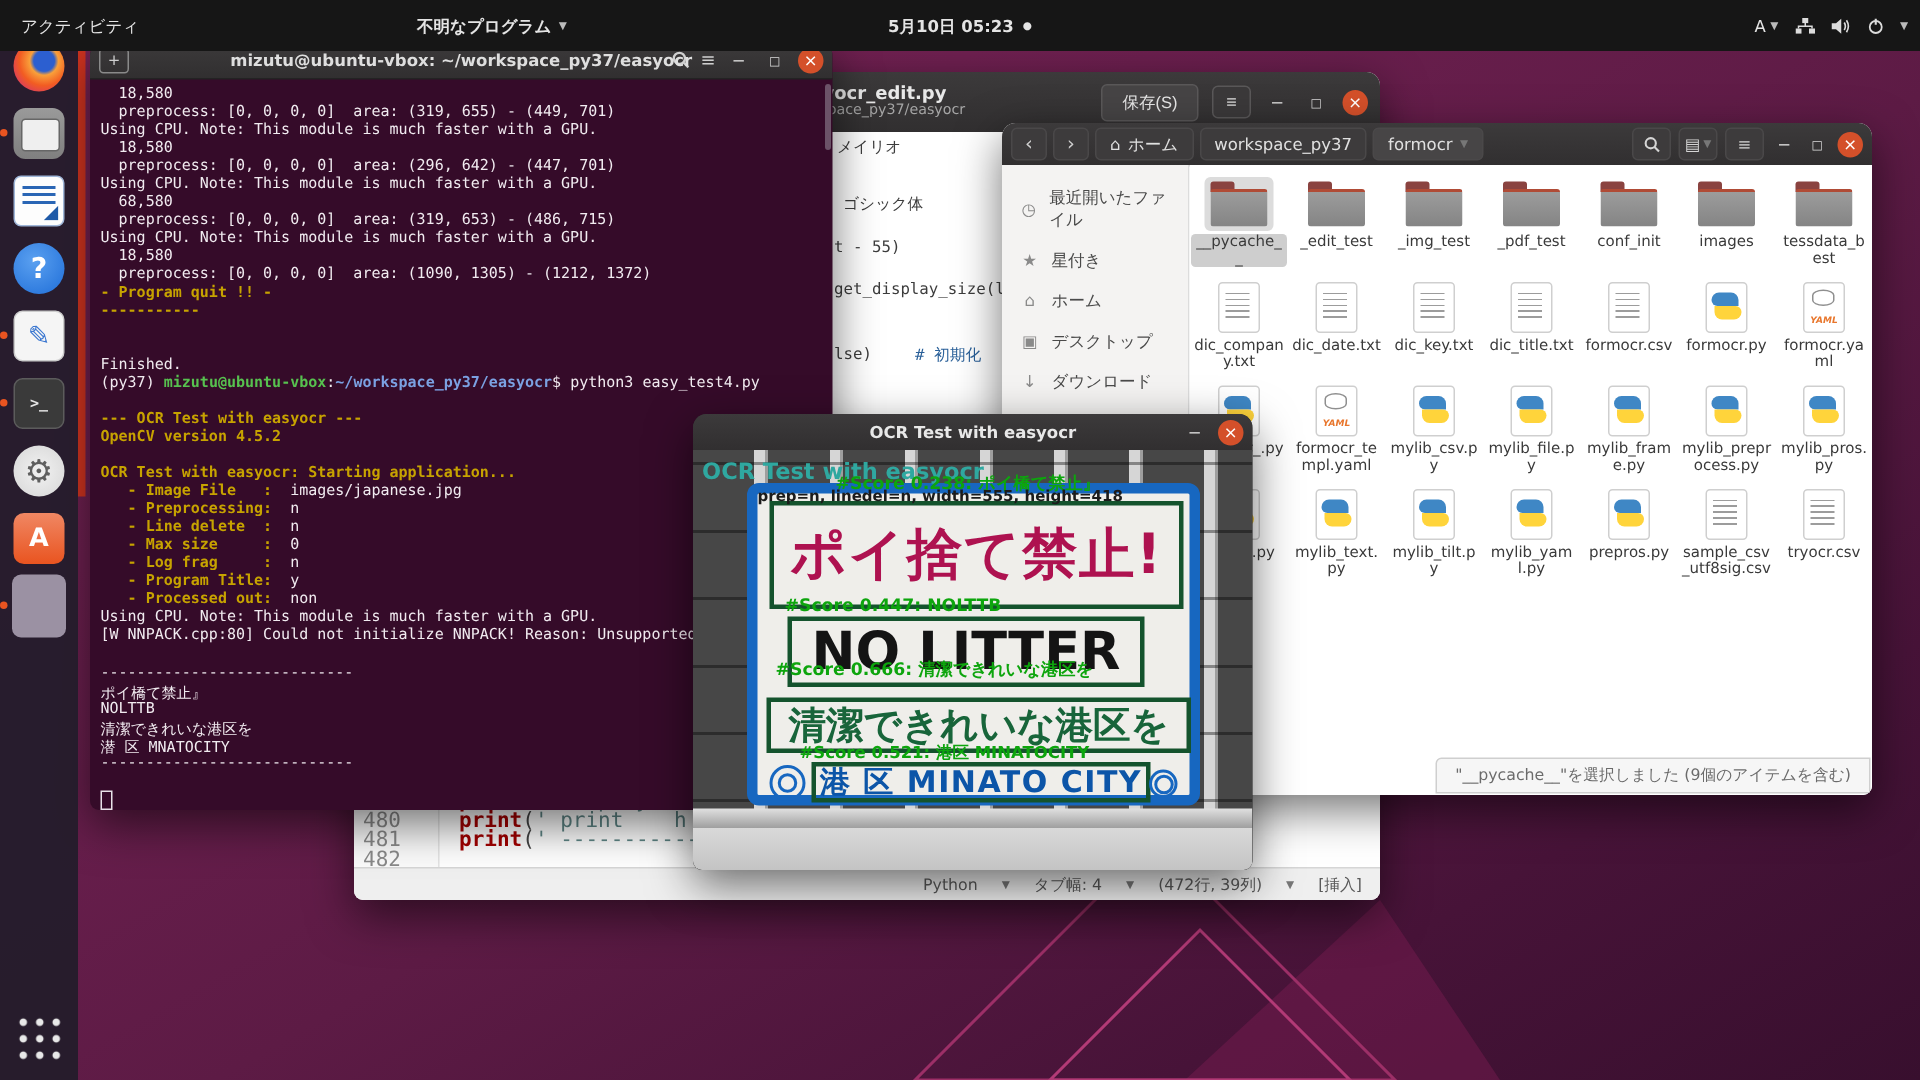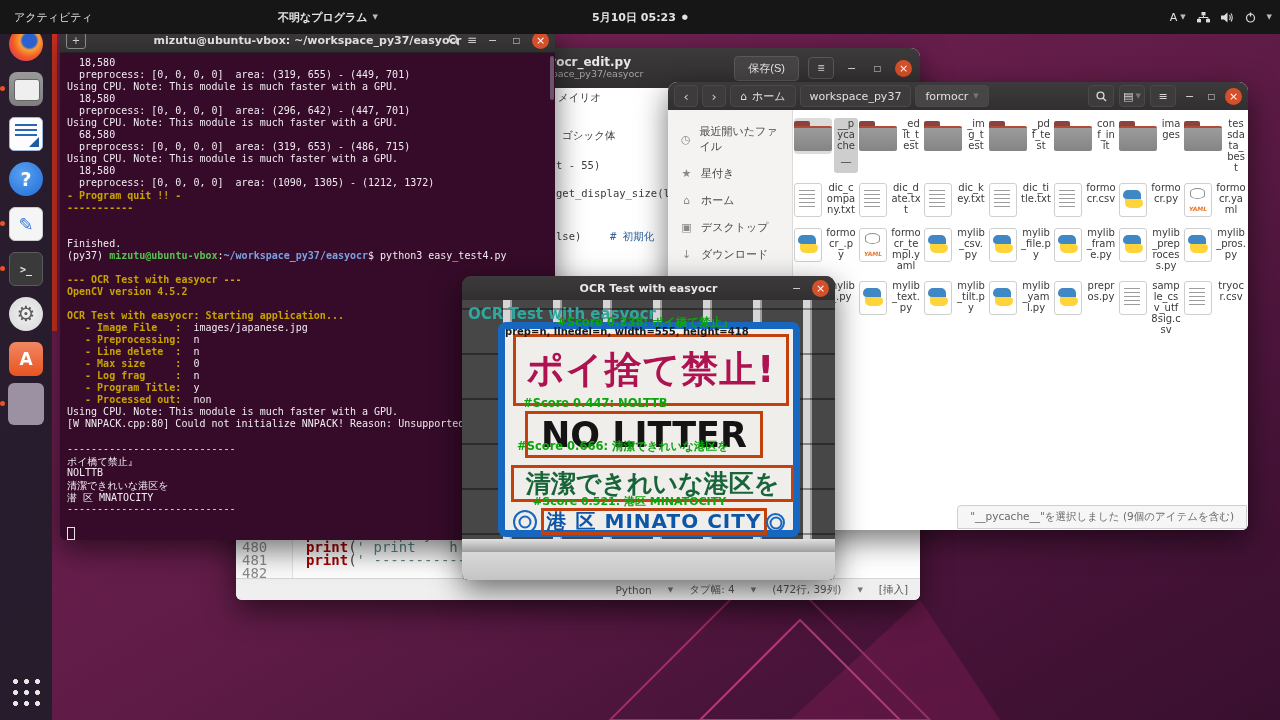--- a/index.html
+++ b/index.html
@@ -85,21 +85,21 @@
   .crumb.active{background:#474546;}
   .fm-right{margin-left:auto;display:flex;gap:5px;align-items:center;}
   .iconbtn{width:24px;height:20px;background:#3d3b3c;border:1px solid #4a4849;border-radius:4px;
     display:flex;align-items:center;justify-content:center;color:#d5d5d5;font-size:11px;gap:2px;}
   .fm-body{position:absolute;left:0;top:28px;width:580px;height:420px;display:flex;}
   .fm-side{width:127px;background:#f4f3f2;border-right:1px solid #dcdcdc;padding-top:8px;box-sizing:border-box;}
   .sb-item{display:flex;align-items:center;gap:8px;padding:6px 4px 6px 12px;font-size:11px;color:#4a4a4a;}
   .sb-ic{width:13px;color:#8a8a8a;font-size:11px;text-align:center;}
   .fm-grid{flex:1;background:#fff;padding:8px 0 0 1px;display:grid;grid-template-columns:repeat(7,64px);
     grid-auto-rows:min-content;row-gap:9px;column-gap:1px;align-content:start;}
-  .fcell{display:flex;flex-direction:row;gap:2px;}
+  .fcell{display:flex;flex-direction:column;align-items:center;gap:2px;}
   .fcell .icwrap{width:46px;height:36px;display:flex;align-items:center;justify-content:center;border-radius:4px;}
   .fcell.selected .icwrap{background:#dcdcdc;}
   .fcell .flabel{max-width:62px;font-size:10px;line-height:11px;color:#3a3a3a;text-align:center;word-break:break-all;padding:0 2px;border-radius:3px;}
   .fcell.selected .flabel{background:#cecece;}
   .fi{position:relative;}
   .fi-folder{width:38px;height:30px;}
   .fi-folder .f-tab{position:absolute;left:0;top:0;width:16px;height:7px;background:#8a4340;border-radius:2px 2px 0 0;}
   .fi-folder .f-body{position:absolute;left:0;top:5px;width:38px;height:25px;border-radius:2px;
     background:linear-gradient(#9c9c9c,#848484);border-top:2px solid #b04b36;box-sizing:border-box;}
   .fi-page{width:26px;height:32px;background:#fff;border:1px solid #cfcfcf;border-radius:3px;position:relative;}
@@ -136,21 +136,21 @@
     background:repeating-linear-gradient(0deg,rgba(0,0,0,.38) 0 2px,transparent 2px 45px),
                repeating-linear-gradient(90deg,transparent 0 41px,#d6d6d6 41px 48px,#9e9e9e 48px 50px);}
   .rail{position:absolute;left:0;top:239px;width:373px;height:13px;background:linear-gradient(#e0e0e0,#9f9f9f);}
   .ground{position:absolute;left:0;top:252px;width:373px;height:28px;background:linear-gradient(#d9d9d9,#c4c4c4);}
   .ov{position:absolute;white-space:nowrap;font-weight:bold;}
   .ov-title{left:6px;top:5px;font-size:15px;color:#2fa8a0;z-index:5;}
   .ov-score{color:#0da50d;font-size:11.5px;z-index:6;}
   .ov-params{left:43px;top:26px;font-size:10px;color:#1b1b1b;z-index:6;}
   .sign{position:absolute;left:36px;top:22px;width:302px;height:215px;background:#efeeea;border:7px solid #1767c0;
     border-radius:8px;box-sizing:border-box;z-index:3;}
-  .rbox{position:absolute;border:3px solid #c2410c;box-sizing:border-box;display:flex;align-items:center;justify-content:center;overflow:hidden;}
+  .rbox{position:absolute;border:3px solid #14532d;box-sizing:border-box;display:flex;align-items:center;justify-content:center;overflow:hidden;}
   .s-line1{left:8px;top:5px;width:276px;height:72px;color:#ae1250;font-size:37px;font-weight:900;letter-spacing:1px;}
   .s-line2{left:20px;top:82px;width:238px;height:47px;color:#141414;font-size:35px;font-weight:900;transform-origin:left top;}
   .s-line3{left:6px;top:136px;width:283px;height:37px;color:#18653a;font-size:25px;font-weight:900;}
   .s-line4{left:36px;top:179px;width:226px;height:27px;color:#0c55a8;font-size:20px;font-weight:900;letter-spacing:1px;}
   .logo{position:absolute;border:2.5px solid #1767c0;border-radius:50%;box-sizing:border-box;}
   .logo:after{content:'';position:absolute;left:50%;top:50%;transform:translate(-50%,-50%);width:9px;height:9px;border:2px solid #1767c0;border-radius:50%;}
   .logo-l{left:8px;top:181px;width:24px;height:24px;}
   .logo-r{right:8px;top:184px;width:19px;height:19px;}
   .sc1{left:18px;top:67px;}
   .sc2{left:12px;top:110px;}

